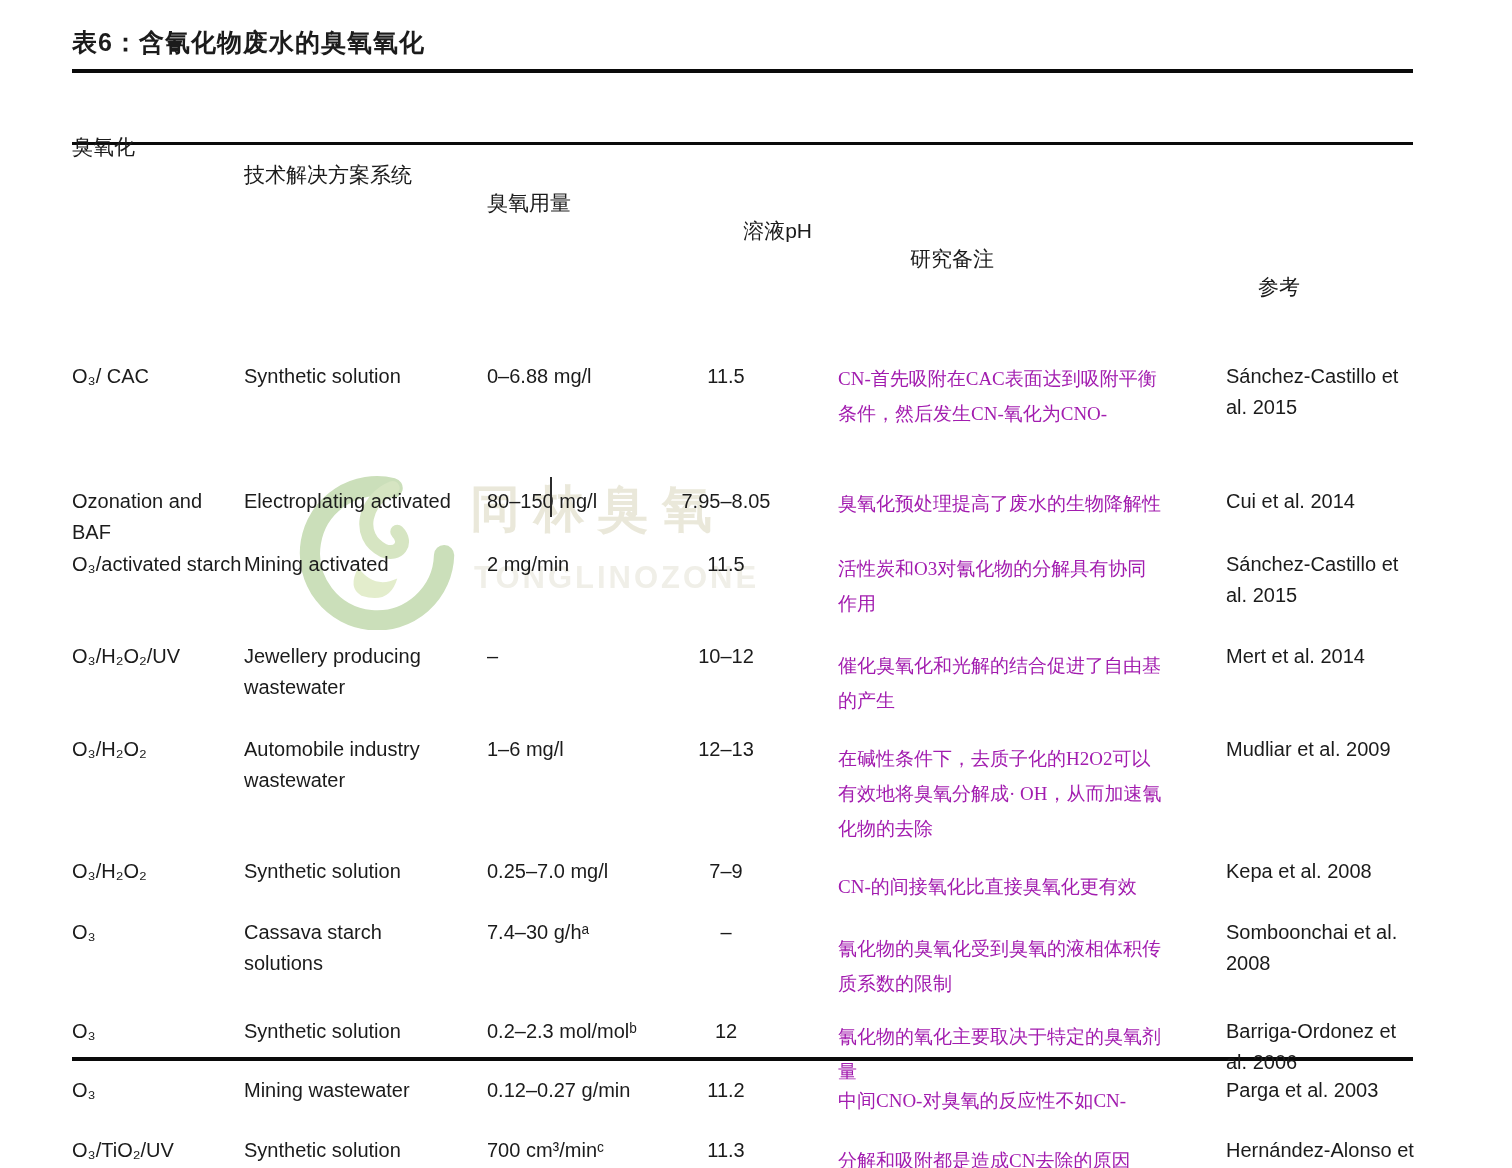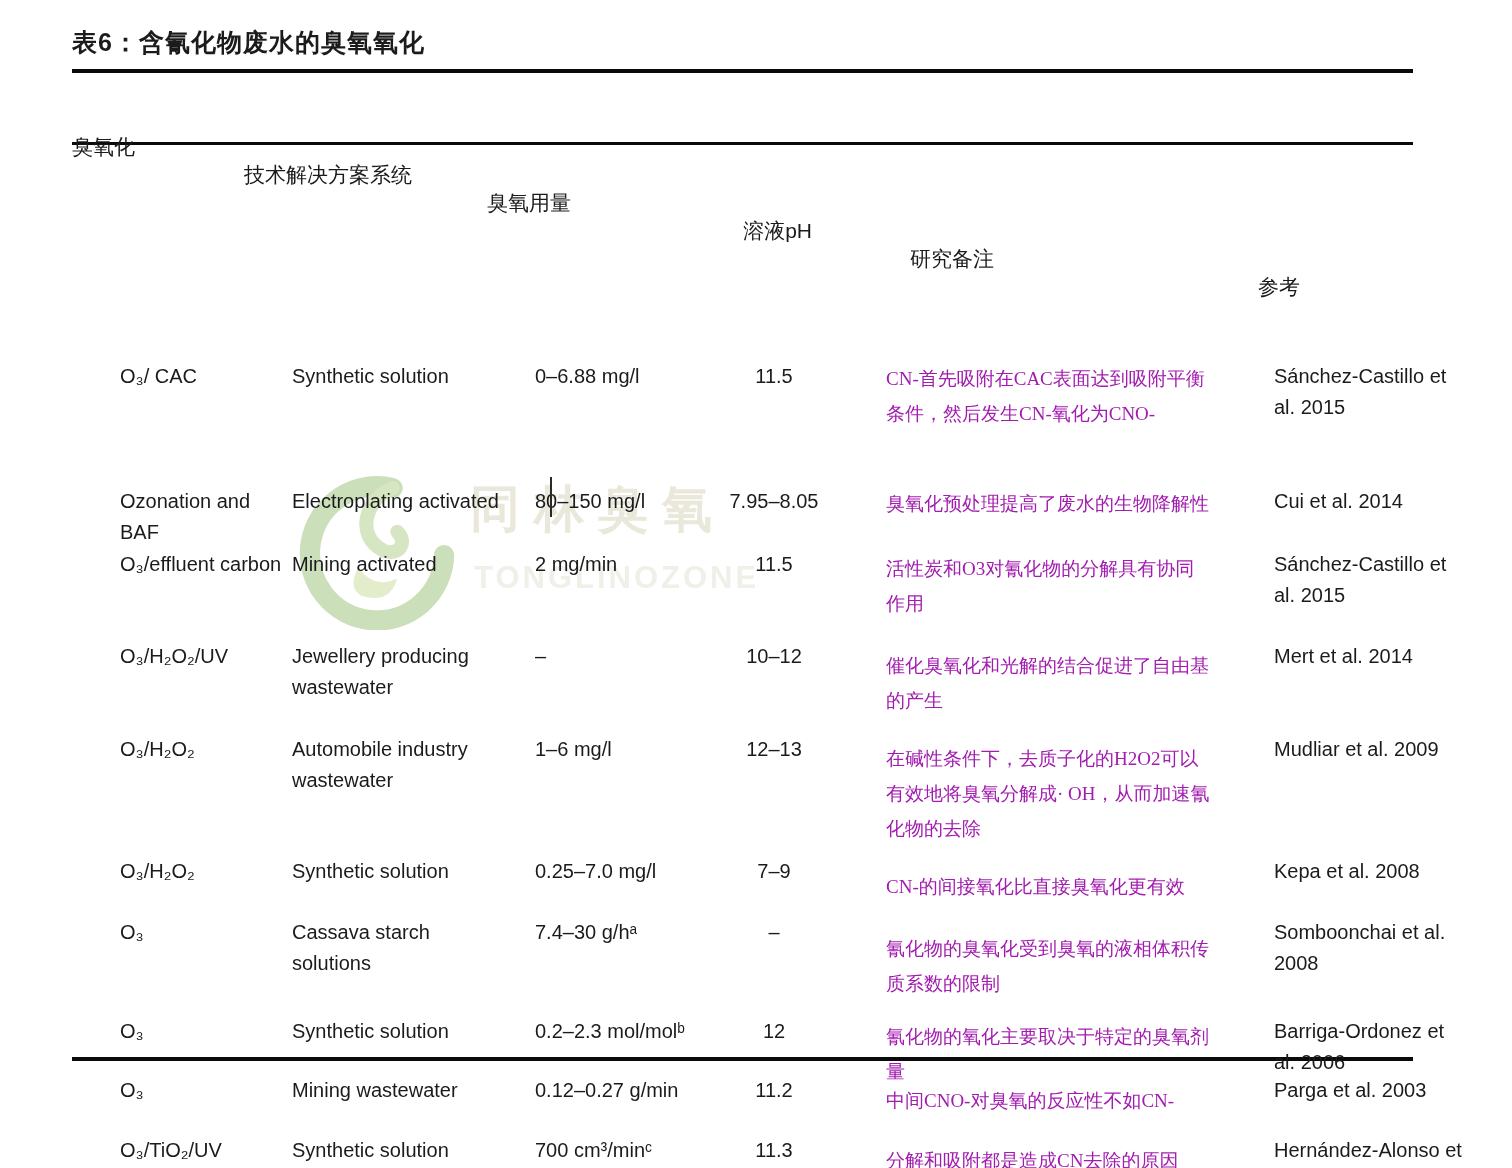--- a/index.html
+++ b/index.html
@@ -10,21 +10,21 @@
   .title{
     position:absolute;left:72px;top:26px;font-size:25px;font-weight:bold;
     letter-spacing:1px;
   }
   .rule{position:absolute;left:72px;width:1341px;background:#0a0a0a;}
   .rule-top{top:69px;height:4px;}
   .rule-header{top:142px;height:3px;}
   .rule-bottom{top:1057px;height:4px;}
   .hcell{position:absolute;top:100px;font-size:21px;font-weight:500;}
   .row{position:absolute;left:0;width:1512px;height:0;}
-  .cell{position:absolute;top:0;font-size:20px;line-height:31px;margin-left:48px;}
+  .cell{position:absolute;top:0;font-size:20px;line-height:31px;}
   .c1{left:72px;width:170px;}
   .c2{left:244px;width:215px;}
   .c3{left:487px;width:210px;}
   .c4{left:640px;width:172px;text-align:center;}
   .c5{left:838px;width:326px;font-family:"Liberation Serif","DejaVu Serif",serif;
       font-size:19px;line-height:35px;color:#a21caf;}
   .c6{left:1226px;width:196px;}
   .caret{position:absolute;left:550px;top:276px;width:2px;height:40px;background:#2b2b2b;}
   .wm{position:absolute;z-index:0;}
   .wm-logo{left:299px;top:474px;width:156px;height:156px;}
@@ -75,21 +75,21 @@
   <div class="row z1" style="top:285px">
     <div class="cell c1">Ozonation and BAF</div>
     <div class="cell c2">Electroplating activated</div>
     <div class="cell c3">80–150 mg/l</div>
     <div class="cell c4">7.95–8.05</div>
     <div class="cell c5">臭氧化预处理提高了废水的生物降解性</div>
     <div class="cell c6">Cui et al. 2014</div>
   </div>
 
   <div class="row z1" style="top:348px">
-    <div class="cell c1">O₃/effluent carbon</div>
+    <div class="cell c1">O₃/activated starch</div>
     <div class="cell c2">Mining activated</div>
     <div class="cell c3">2 mg/min</div>
     <div class="cell c4">11.5</div>
     <div class="cell c5" style="top:2px">活性炭和O3对氰化物的分解具有协同作用</div>
     <div class="cell c6">Sánchez-Castillo et al. 2015</div>
   </div>
 
   <div class="row z1" style="top:440px">
     <div class="cell c1">O₃/H₂O₂/UV</div>
     <div class="cell c2">Jewellery producing wastewater</div>

